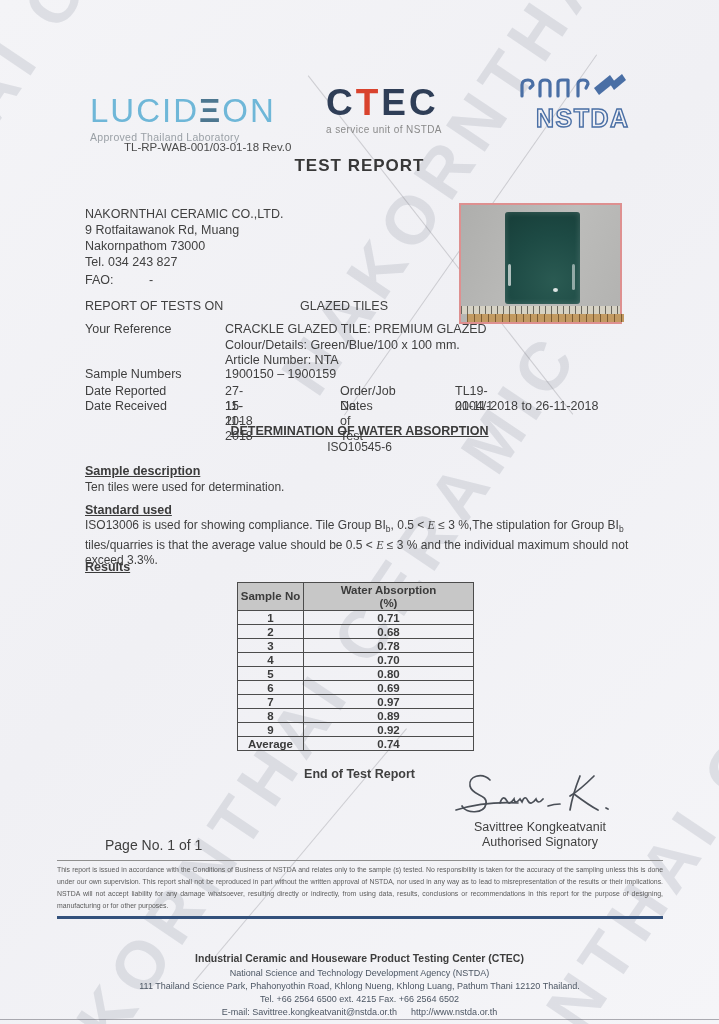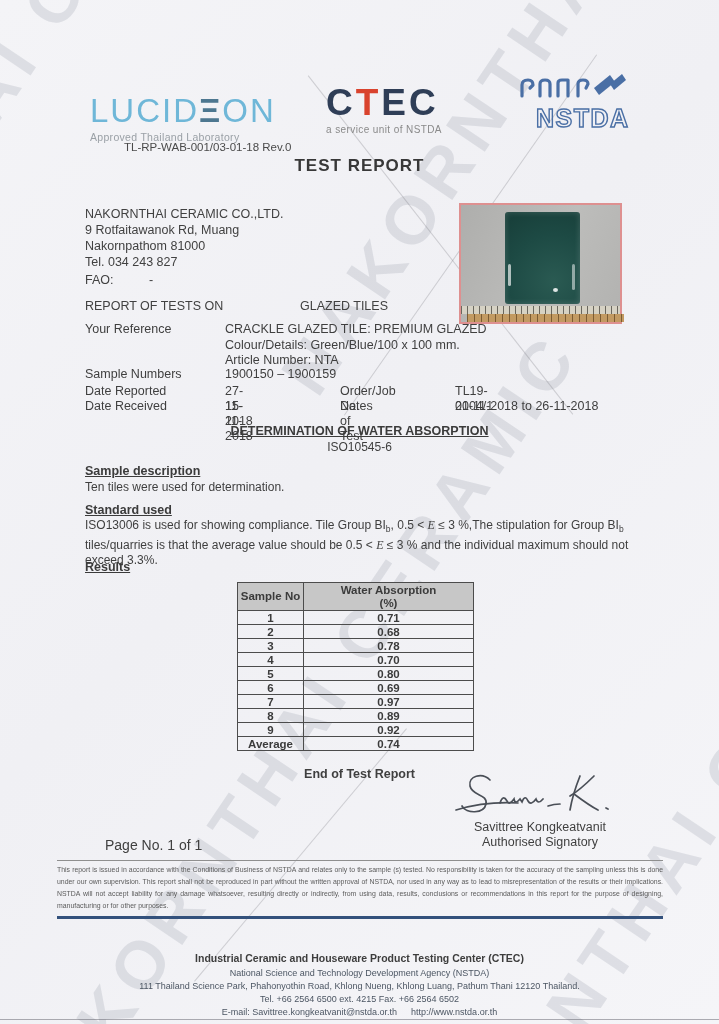--- a/index.html
+++ b/index.html
@@ -141,21 +141,21 @@
       </svg>
     </div>
 
     <div class="docno">TL-RP-WAB-001/03-01-18 Rev.0</div>
 
     <div class="title">TEST REPORT</div>
 
     <div class="customer">
       <div>NAKORNTHAI CERAMIC CO.,LTD.</div>
       <div>9 Rotfaitawanok Rd, Muang</div>
-      <div>Nakornpathom 81000</div>
+      <div>Nakornpathom 73000</div>
       <div>Tel. 034 243 827</div>
     </div>
 
     <div class="photo">
       <div class="tile">
         <div class="glint1"></div>
         <div class="glint2"></div>
         <div class="speck"></div>
       </div>
       <div class="ruler-top"></div>

